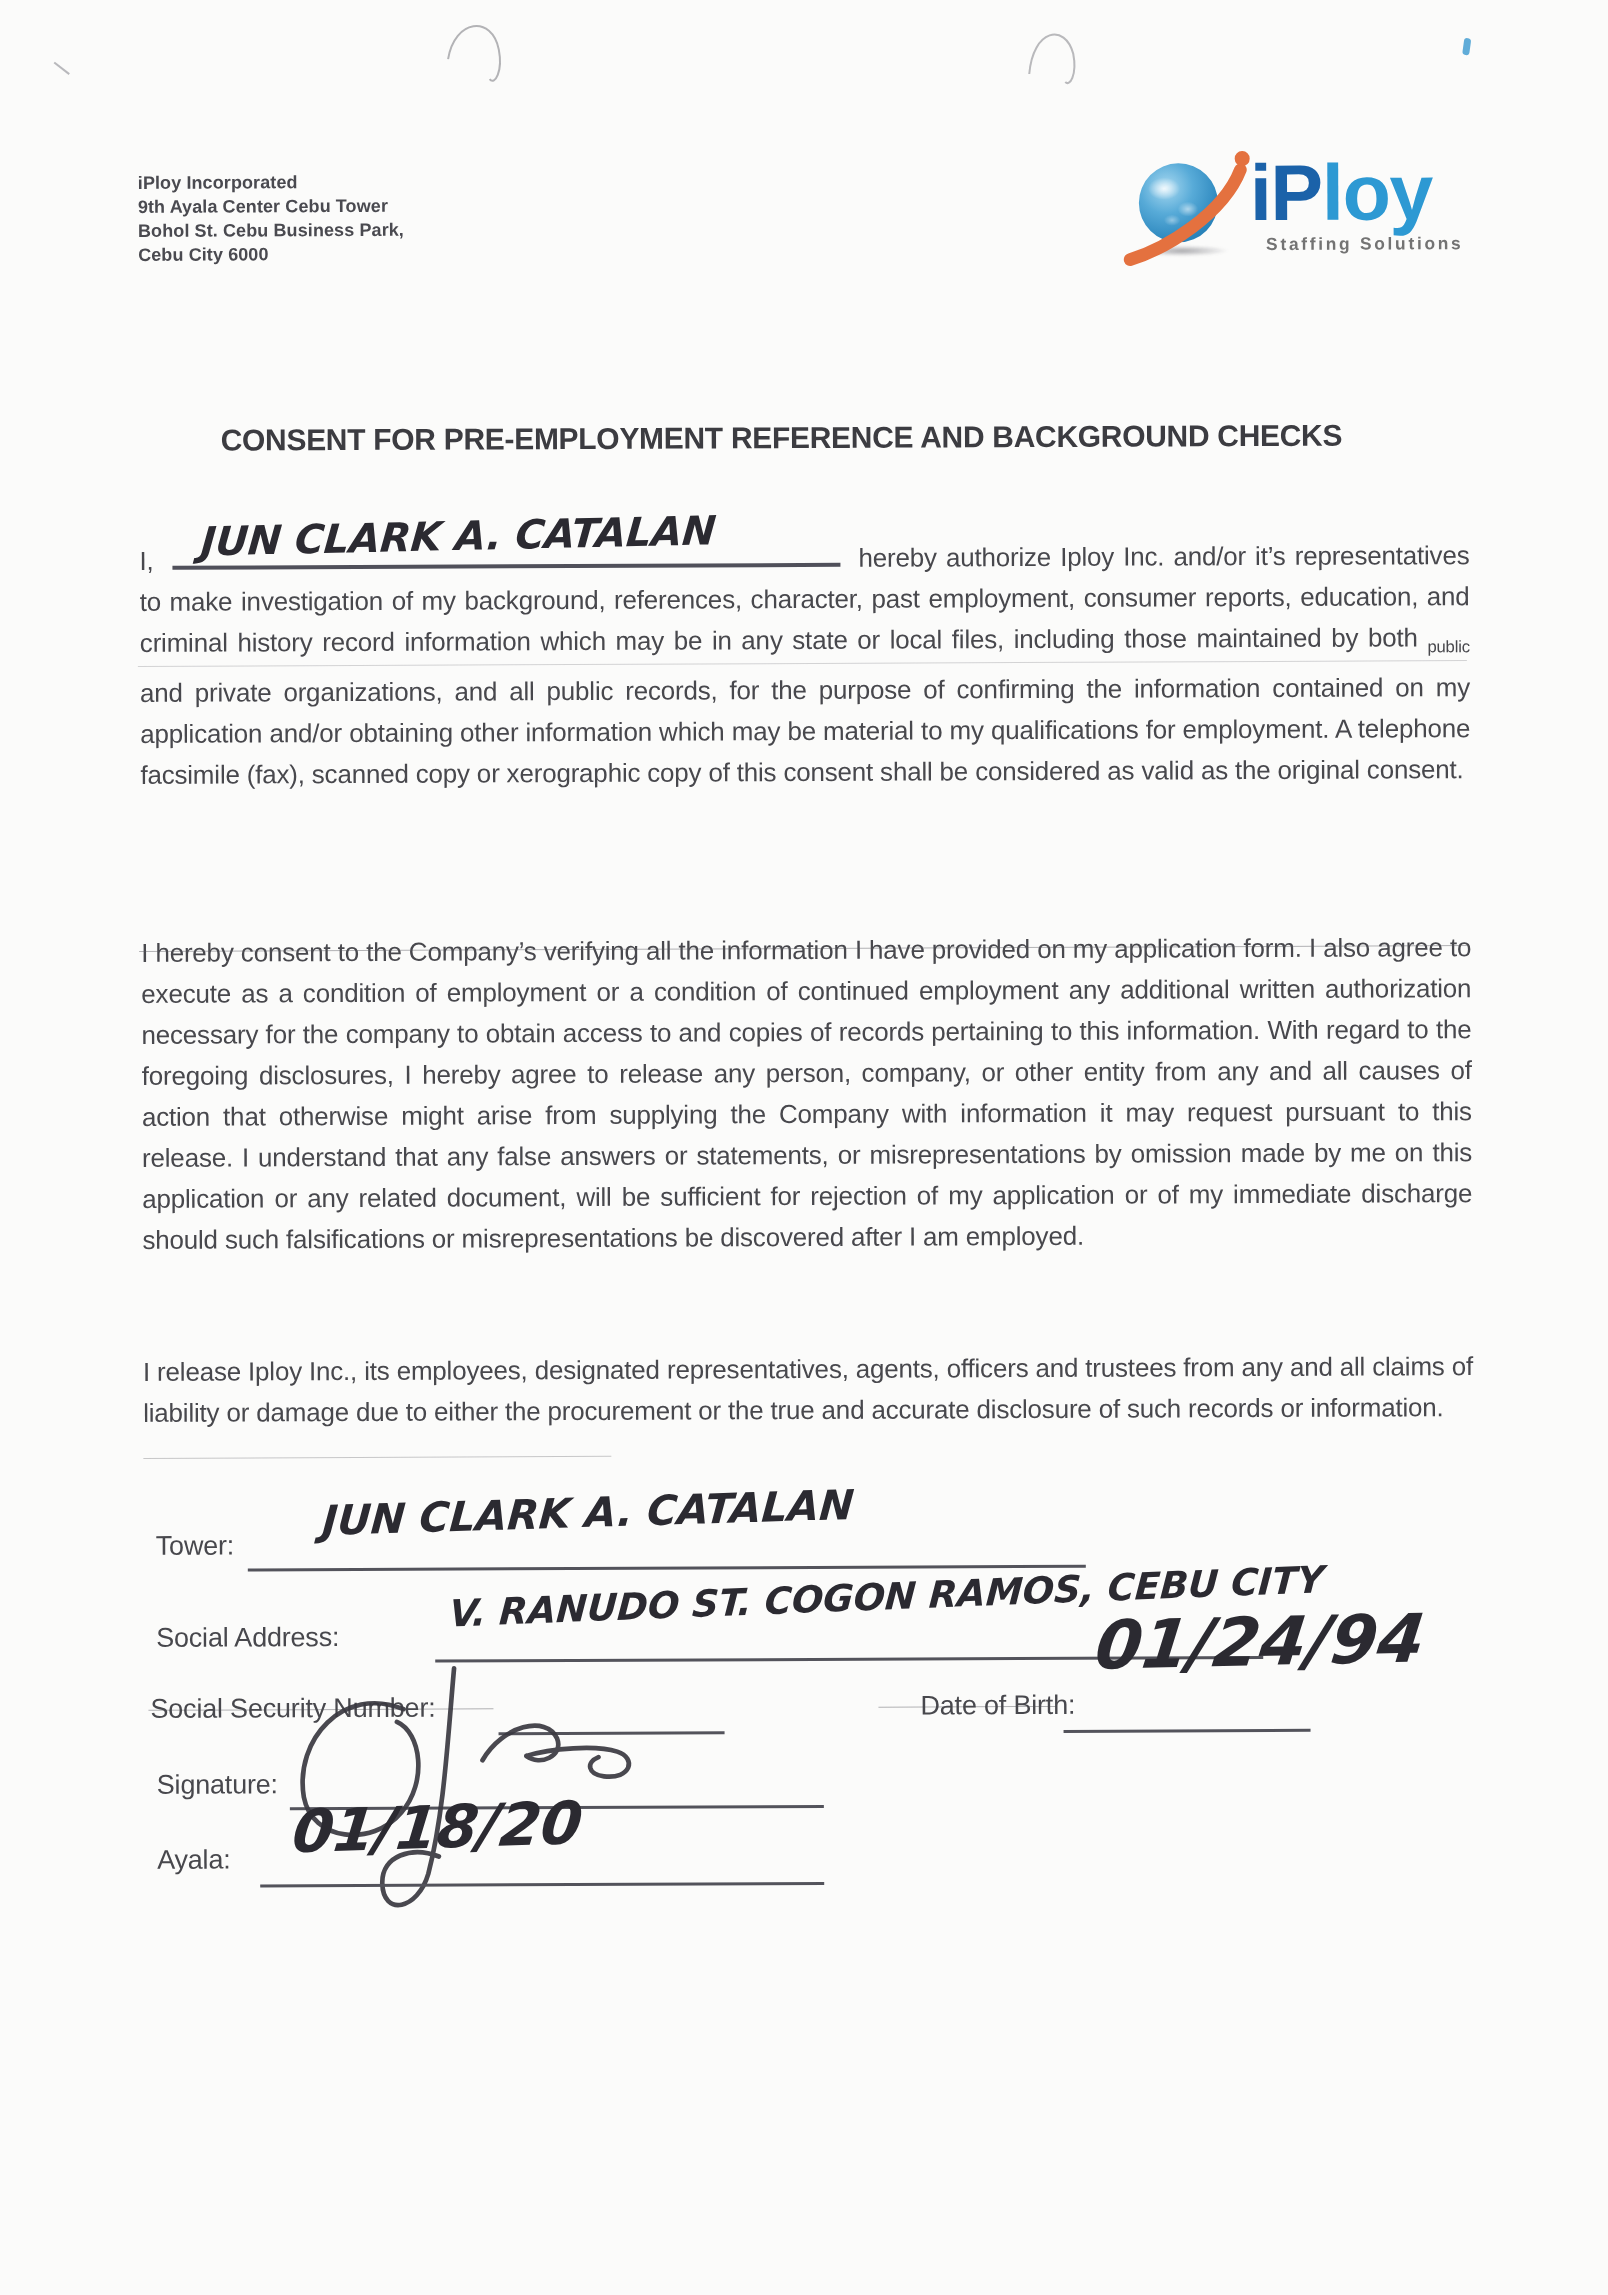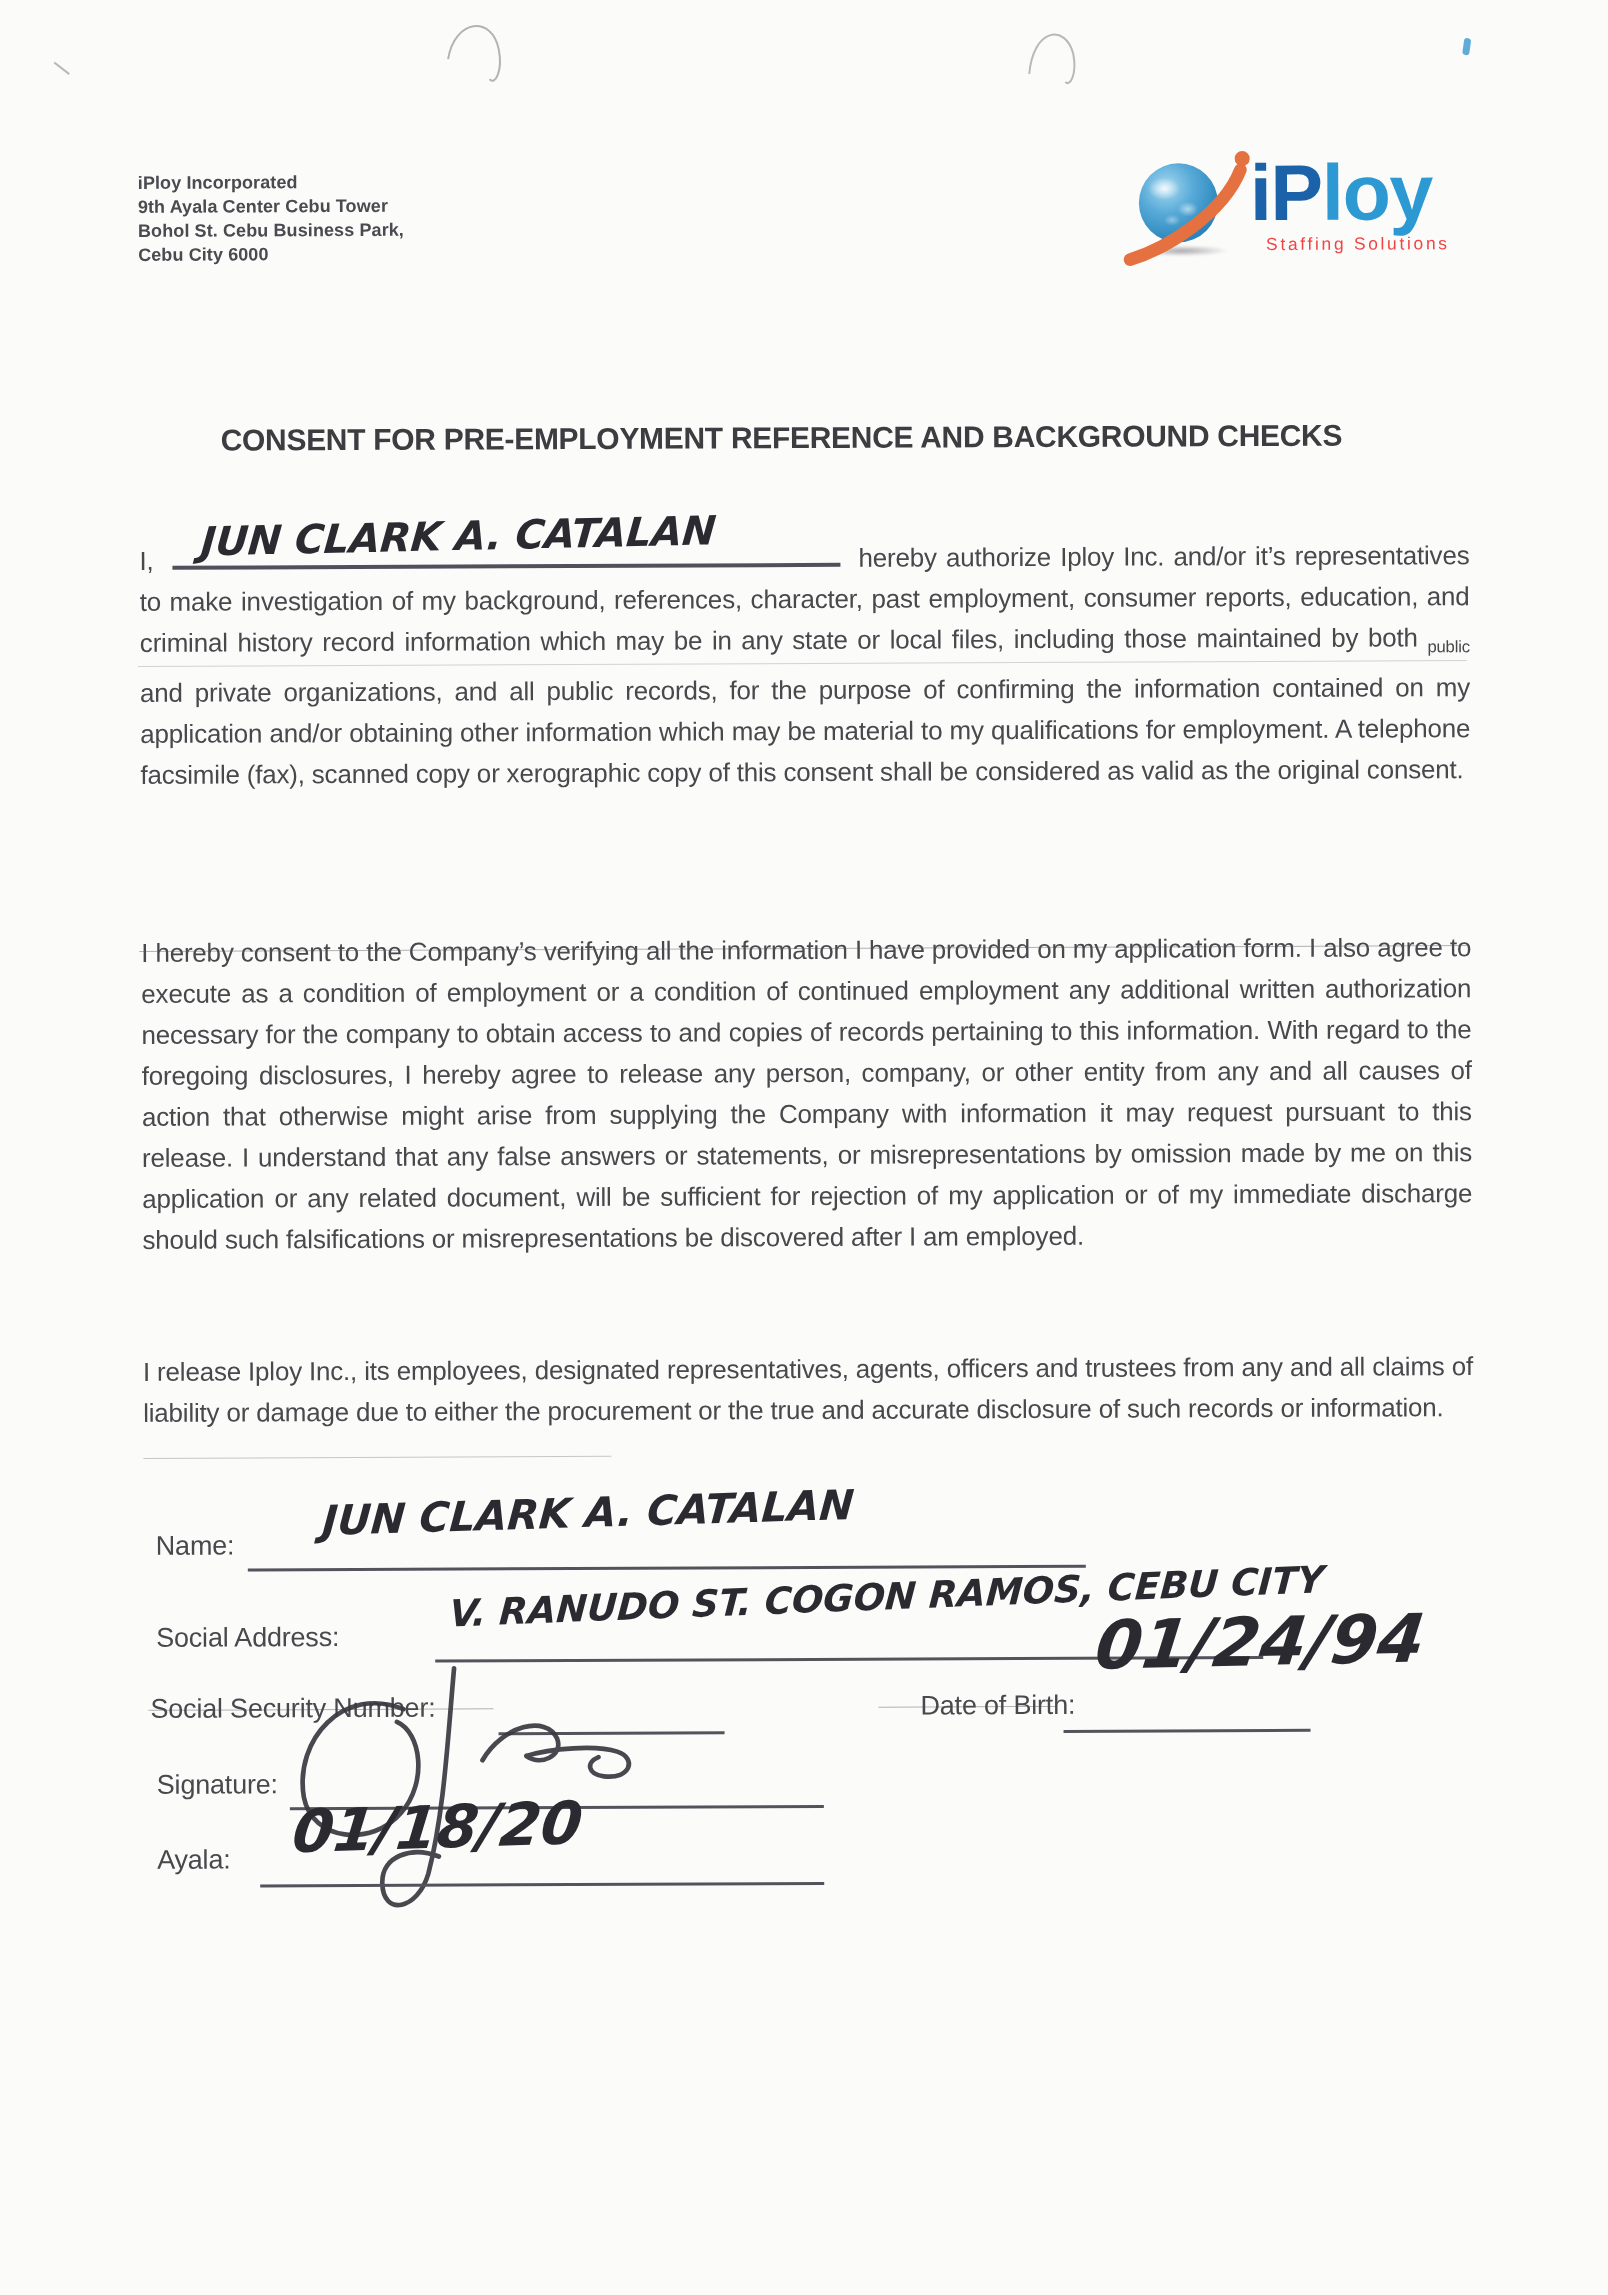--- a/index.html
+++ b/index.html
@@ -40,21 +40,21 @@
   }
   .brand{
     position:absolute;left:115px;top:2.7px;
     font-size:79px;font-weight:bold;letter-spacing:-1.3px;line-height:1;
     white-space:nowrap;
   }
   .brand .dark{color:#1b62a9;margin-top:36px;}
   .brand .light{color:#2d99d3;}
   .tagline{
     position:absolute;left:131px;top:84px;
-    font-size:17.4px;font-weight:normal;letter-spacing:2.7px;color:#ef4444;
+    font-size:17.4px;font-weight:bold;letter-spacing:2.7px;color:#737373;
     white-space:nowrap;
   }
 
   
   .doc-title{
     position:absolute;left:80px;top:421px;width:1409px;
     text-align:center;font-size:30px;font-weight:bold;color:#3c3c41;
     letter-spacing:-0.3px;
   }
 
@@ -147,21 +147,21 @@
   <p class="body-par p2">I hereby consent to the Company’s verifying all the information I have provided on my application form.  I also agree to execute as a condition of employment or a condition of continued employment any additional written authorization necessary for the company to obtain access to and copies of records pertaining to this information.  With regard to the foregoing disclosures, I hereby agree to release any person, company, or other entity from any and all causes of action that otherwise might arise from supplying the Company with information it may request pursuant to this release.  I understand that any false answers or statements, or misrepresentations by omission made by me on this application or any related document, will be sufficient for rejection of my application or of my immediate discharge should such falsifications or misrepresentations be discovered after I am employed.</p>
 
   <p class="body-par p3">I release Iploy Inc., its employees, designated representatives, agents, officers and trustees from any and all claims of liability or damage due to either the procurement or the true and accurate disclosure of such records or information.</p>
 
   <div class="strike" style="left:140px;top:663px;width:1329px;opacity:.55;"></div>
   <div class="strike" style="left:140px;top:948px;width:1329px;"></div>
   <div class="strike" style="left:142px;top:1455px;width:468px;opacity:.7;"></div>
   <div class="strike" style="left:146px;top:1707px;width:345px;"></div>
   <div class="strike" style="left:876px;top:1707px;width:178px;"></div>
 
-  <div class="flabel" style="left:154px;top:1528px;">Name:</div>
+  <div class="flabel" style="left:154px;top:1528px;">Tower:</div>
   <div class="fline" style="left:246px;top:1566px;width:838px;"></div>
   <div class="hw hw-abs" style="left:319px;top:1495px;font-size:41px;transform:rotate(-1.5deg) skewX(-6deg);">JUN CLARK A. CATALAN</div>
 
   <div class="flabel" style="left:154px;top:1620px;">Social Address:</div>
   <div class="fline" style="left:433px;top:1658px;width:828px;"></div>
   <div class="hw hw-abs" style="left:446px;top:1591px;font-size:37px;transform:rotate(-2deg) skewX(-6deg);">V. RANUDO ST. COGON RAMOS, CEBU CITY</div>
 
   <div class="flabel" style="left:148px;top:1691px;">Social Security Number:</div>
   <div class="fline" style="left:496px;top:1731px;width:226px;"></div>
   <div class="hw hw-abs" style="left:508px;top:1690px;font-size:33px;"></div>

